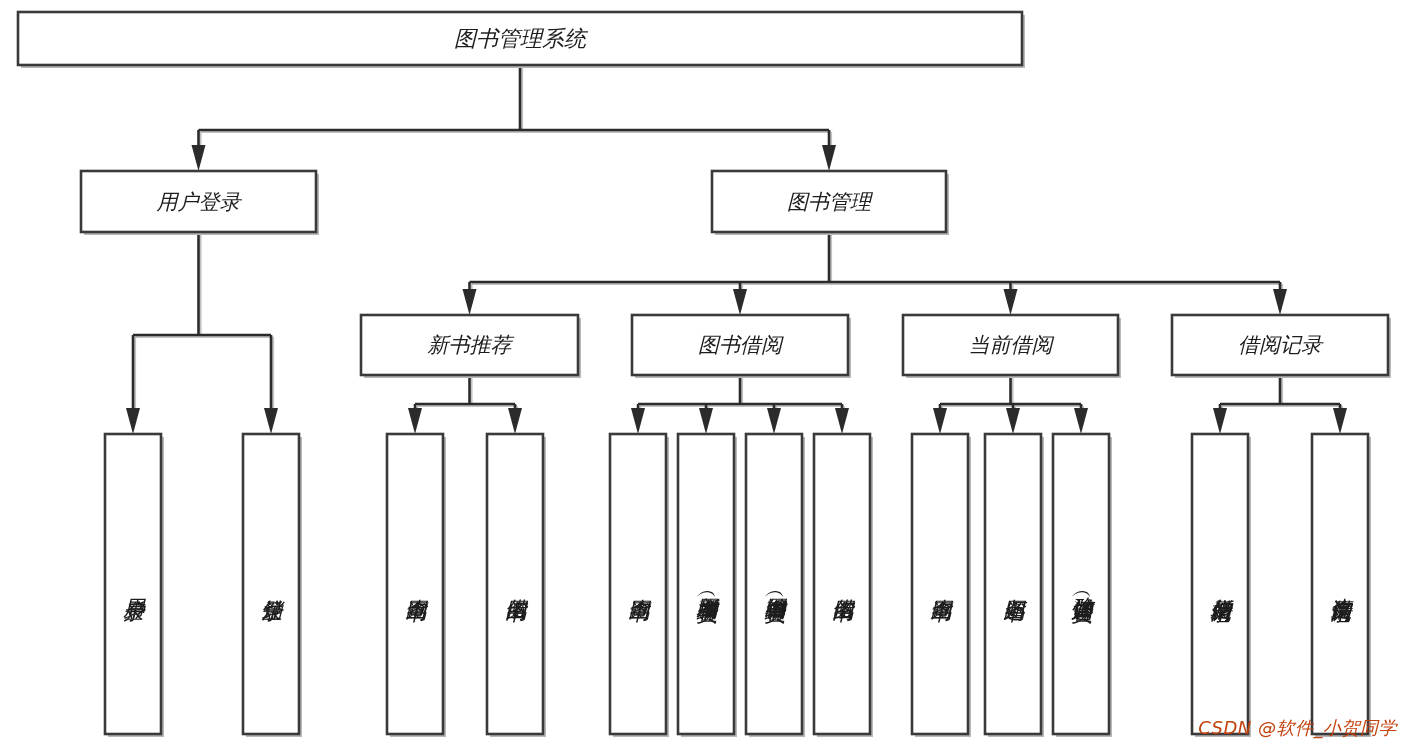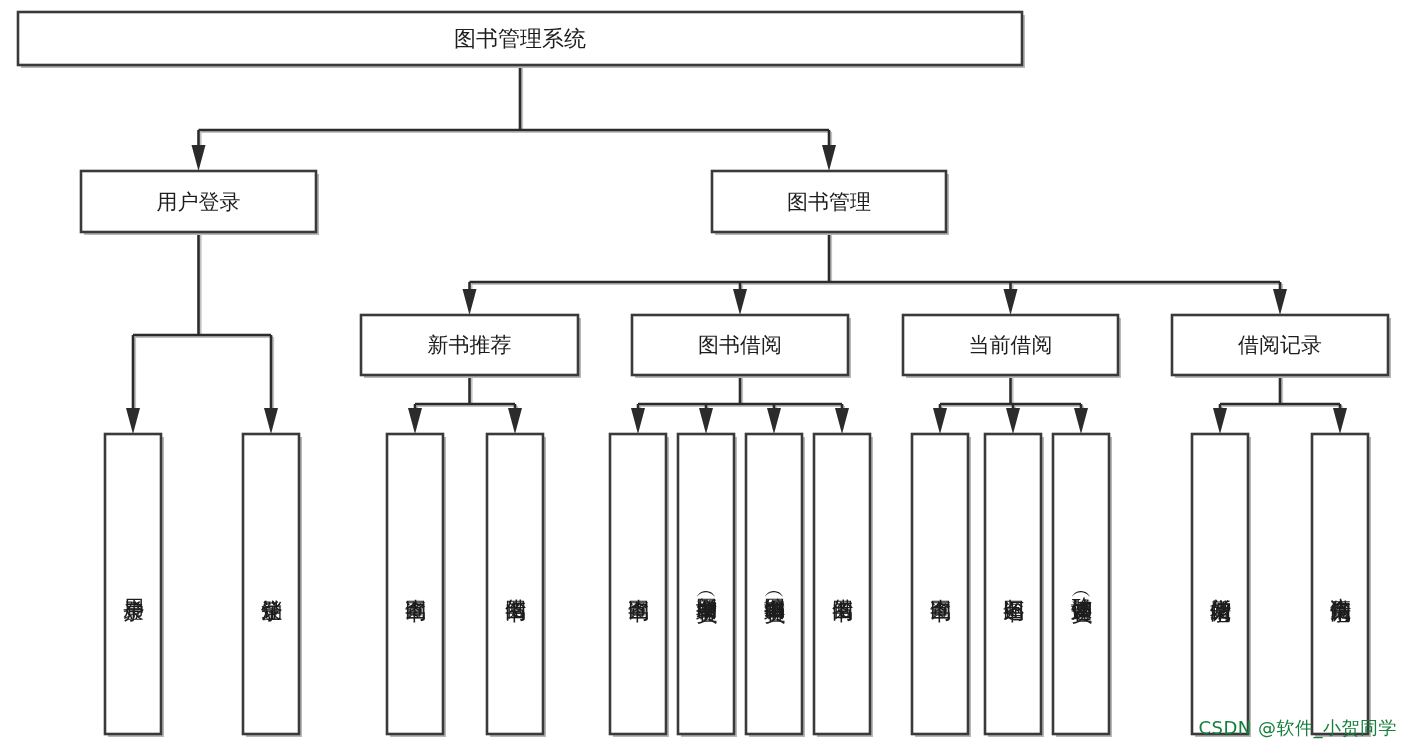--- a/index.html
+++ b/index.html
@@ -11,20 +11,21 @@
     width: 1405px;
     height: 747px;
     font-family: "DejaVu Sans", "Liberation Sans", sans-serif;
     overflow: hidden;
   }
   #diagram-root {
     position: relative;
     width: 1405px;
     height: 746px;
     background: #ffffff;
+    font-style: italic;
   }
   svg#flow {
     position: absolute;
     left: 0;
     top: 0;
     width: 1405px;
     height: 747px;
     display: block;
   }
   .node-box {
@@ -75,21 +76,21 @@
     white-space: nowrap;
     text-align: center;
     pointer-events: none;
   }
   #watermark {
     position: absolute;
     right: 8px;
     bottom: 6px;
     font-family: "DejaVu Sans", "Liberation Sans", sans-serif;
     font-size: 18px;
-    color: #15803d;
+    color: #c2410c;
     letter-spacing: 0.5px;
     white-space: nowrap;
   }
 </style>
 </head>
 <body>
 
 <div id="diagram-root">
 
   <svg id="flow" viewBox="0 0 1405 747" preserveAspectRatio="none" aria-hidden="true">

